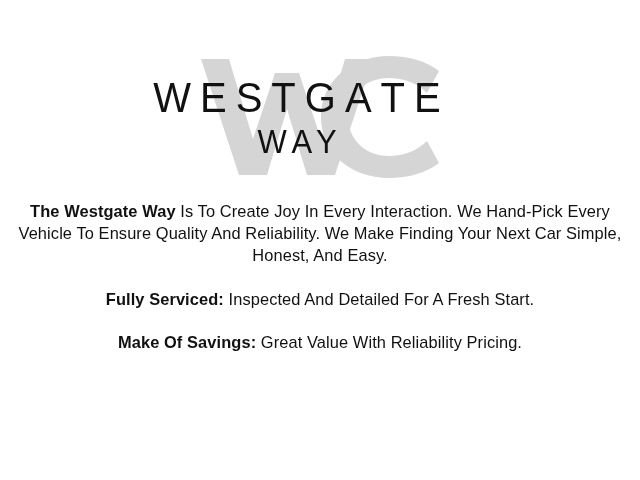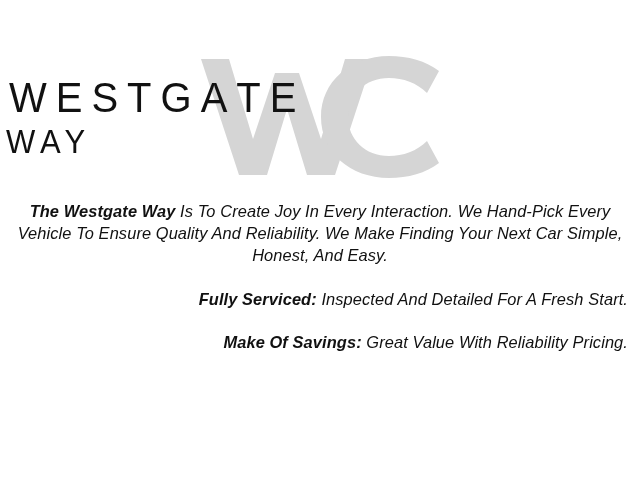--- a/index.html
+++ b/index.html
@@ -48,20 +48,21 @@
   }
 
   .wordmark-stack {
     position: absolute;
     left: 0;
     top: 0;
     width: 594px;
     height: 130px;
     display: flex;
     flex-direction: column;
+    align-items: center;
     justify-content: center;
   }
 
   .wordmark-main {
     font-family: "Liberation Sans", sans-serif;
     font-size: 40px;
     line-height: 44px;
     font-weight: 400;
     letter-spacing: 9px;
     color: #111111;
@@ -96,28 +97,26 @@
     text-align: center;
   }
 
   .para {
     font-family: "Liberation Sans", sans-serif;
     font-size: 16.4px;
     line-height: 22px;
     color: #111111;
     letter-spacing: 0.1px;
     margin: 0;
-    font-style: italic;
   }
   .para.intro {
     margin-bottom: 22px;
   }
   .para.feature {
     margin-bottom: 21px;
-    text-align: right;
   }
   .para.feature.last {
     margin-bottom: 0;
   }
   .lead {
     font-weight: bold;
   }
   .rest {
     font-weight: normal;
   }

